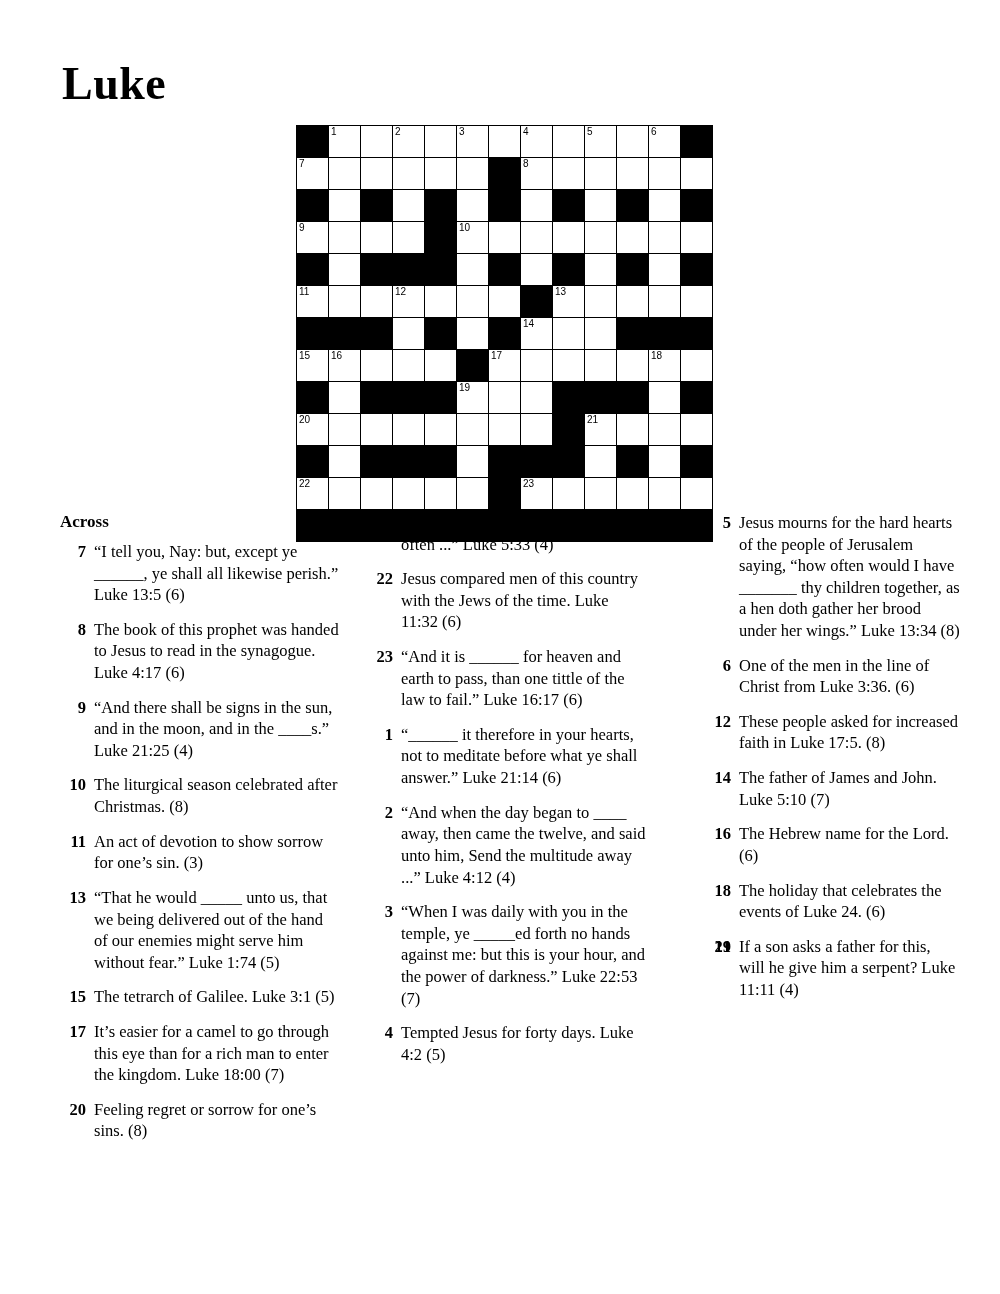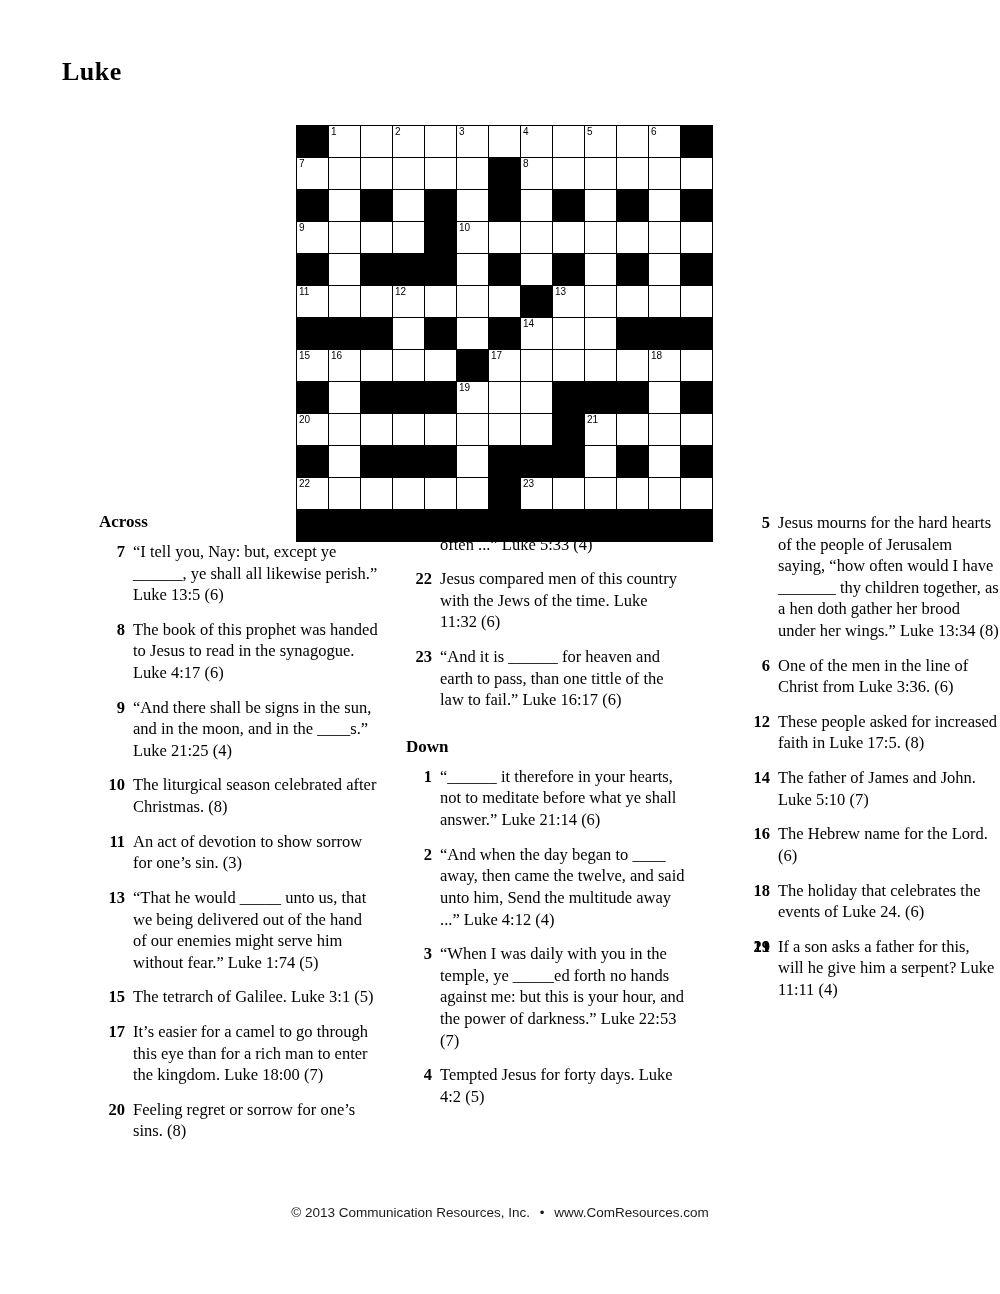--- a/index.html
+++ b/index.html
@@ -19,21 +19,21 @@
     position: relative;
     width: 1000px;
     height: 1294px;
   }
   .title {
     position: absolute;
     left: 62px;
     top: 57px;
     font-family: "Liberation Serif", serif;
     font-weight: bold;
-    font-size: 26px;
+    font-size: 46px;
     letter-spacing: 0.5px;
   }
 
   
   .grid-wrap {
     position: absolute;
     left: 296px;
     top: 125px;
   }
   table.grid {
@@ -62,21 +62,20 @@
     color: #000;
   }
 
   
   .clues {
     position: absolute;
     left: 60px;
     top: 512px;
     width: 880px;
     height: 660px;
-    margin-left: 39px;
   }
   .col {
     position: absolute;
     top: 0;
   }
   .col1 { left: 0px;   width: 280px; }
   .col2 { left: 307px; width: 280px; }
   .col3 { left: 645px; width: 255px; }
 
   .sec-head {
@@ -394,21 +393,20 @@
           <div class="clue"><span class="n">20</span><span>Feeling regret or sorrow for one’s sins. (8)</span></div>
         </div>
     </div>
 
     <div class="col col2">
       <div id="across-col2">
           <div class="clue"><span class="n">21</span><span>“Why do the disciples of John ____ often ...” Luke 5:33 (4)</span></div>
           <div class="clue"><span class="n">22</span><span>Jesus compared men of this country with the Jews of the time. Luke 11:32 (6)</span></div>
           <div class="clue"><span class="n">23</span><span>“And it is ______ for heaven and earth to pass, than one tittle of the law to fail.” Luke 16:17 (6)</span></div>
         </div>
-      <div class="sec-head down">Down</div>
       <div id="down-col2">
           <div class="clue"><span class="n">1</span><span>“______ it therefore in your hearts, not to meditate before what ye shall answer.” Luke 21:14 (6)</span></div>
           <div class="clue"><span class="n">2</span><span>“And when the day began to ____ away, then came the twelve, and said unto him, Send the multitude away ...” Luke 4:12 (4)</span></div>
           <div class="clue"><span class="n">3</span><span>“When I was daily with you in the temple, ye _____ed forth no hands against me: but this is your hour, and the power of darkness.” Luke 22:53 (7)</span></div>
           <div class="clue"><span class="n">4</span><span>Tempted Jesus for forty days. Luke 4:2 (5)</span></div>
         </div>
     </div>
 
     <div class="col col3">
       <div id="down-col3">
@@ -418,19 +416,14 @@
           <div class="clue"><span class="n">14</span><span>The father of James and John. Luke 5:10 (7)</span></div>
           <div class="clue"><span class="n">16</span><span>The Hebrew name for the Lord. (6)</span></div>
           <div class="clue"><span class="n">18</span><span>The holiday that celebrates the events of Luke 24. (6)</span></div>
           <div class="clue"><span class="n">19</span></div>
           <div class="clue"><span class="n">21</span><span>If a son asks a father for this, will he give him a serpent? Luke 11:11 (4)</span></div>
         </div>
     </div>
 
   </div>
 
-  <div class="footer">
-    <span>© 2013 Communication Resources, Inc.</span>
-    <span class="sep">•</span>
-    <span class="url">www.ComResources.com</span>
-  </div>
 
 </div>
 
 </body></html>

